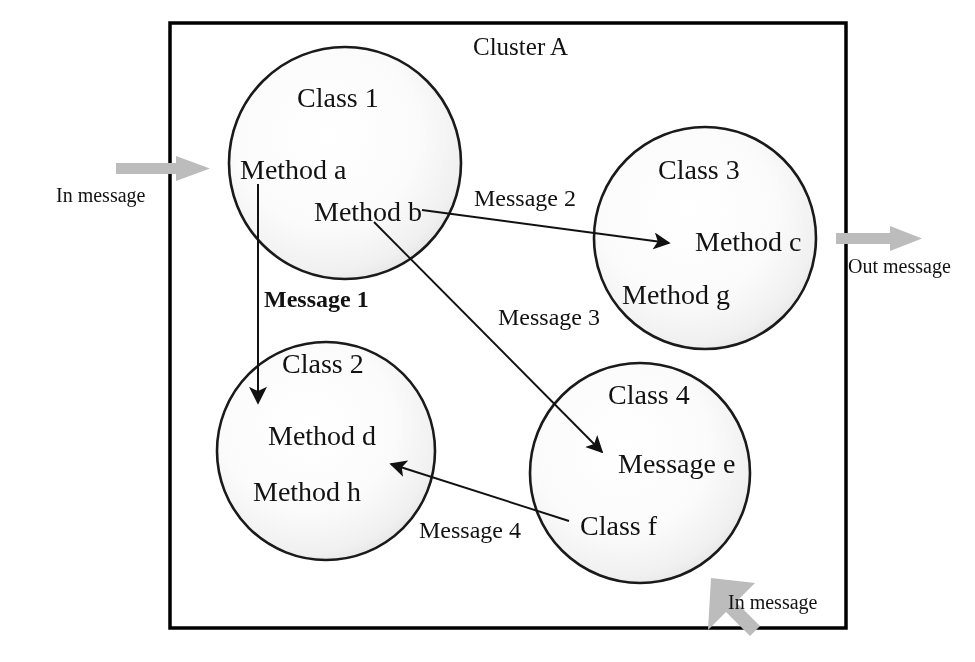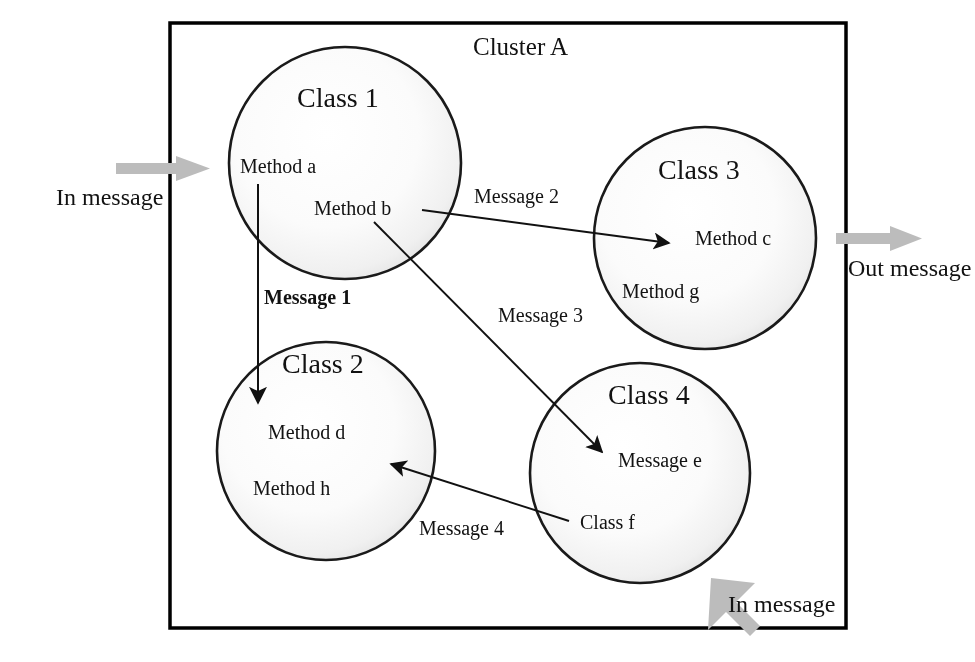--- a/index.html
+++ b/index.html
@@ -34,27 +34,27 @@
     color: #121212;
     line-height: 1;
   }
   .cluster-title {
     font-size: 25px;
   }
   .class-title {
     font-size: 28px;
   }
   .method-label {
-    font-size: 20px;
+    font-size: 28px;
   }
   .message-label {
-    font-size: 20px;
+    font-size: 24px;
   }
   .io-label {
-    font-size: 24px;
+    font-size: 20px;
   }
 </style>
 </head>
 <body>
 
 <div id="stage">
 
   <svg id="diagram-svg" viewBox="0 0 975 662">
     <defs>
       <radialGradient id="sphereFill" cx="42%" cy="38%" r="72%">

